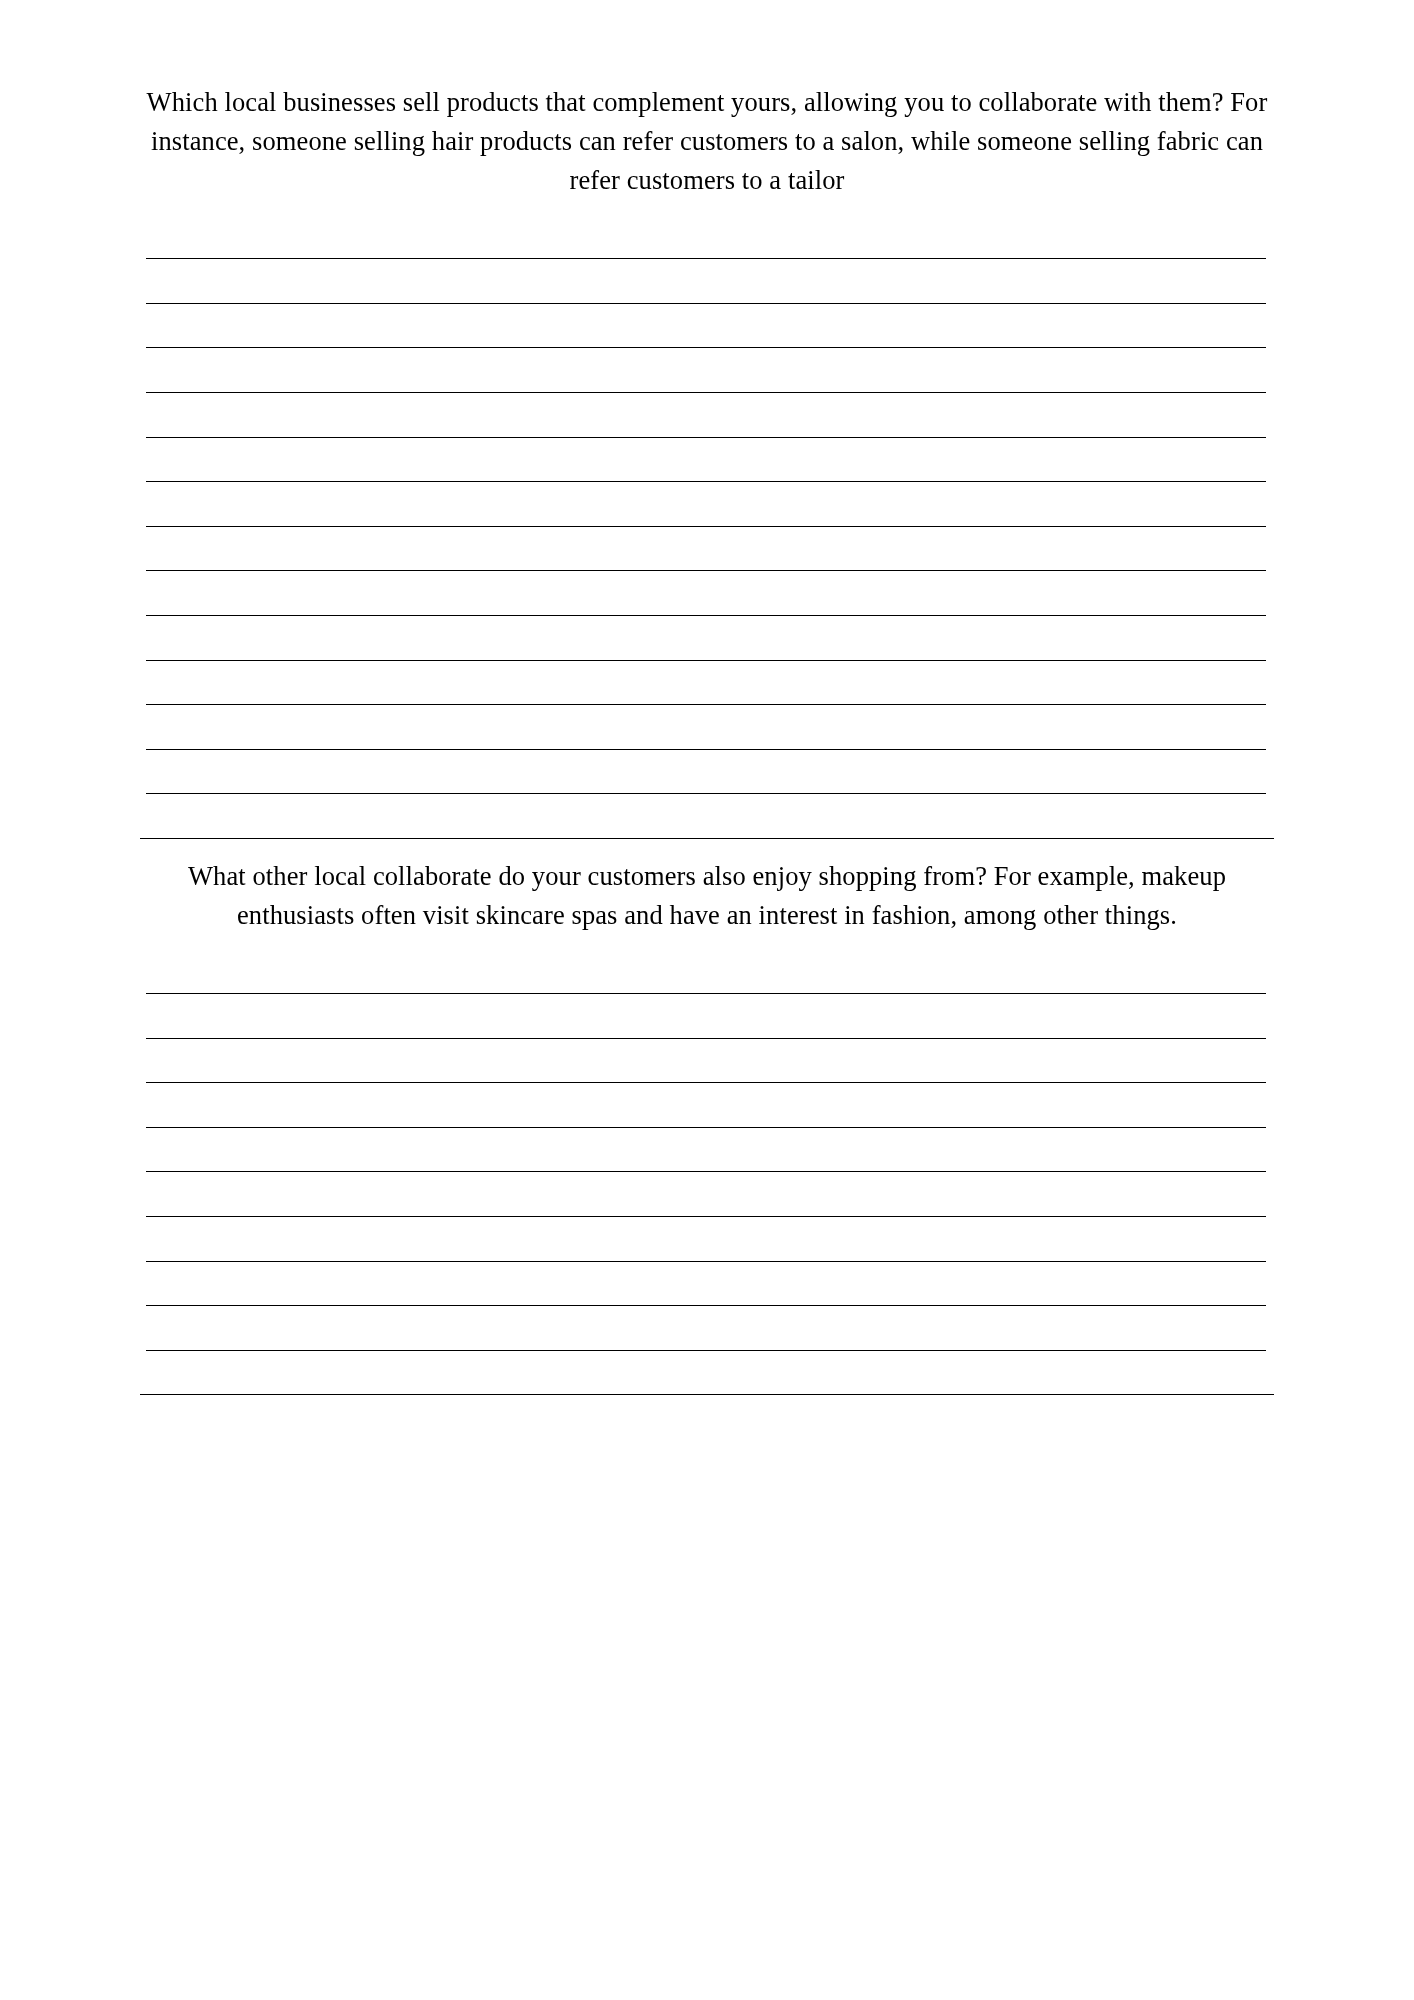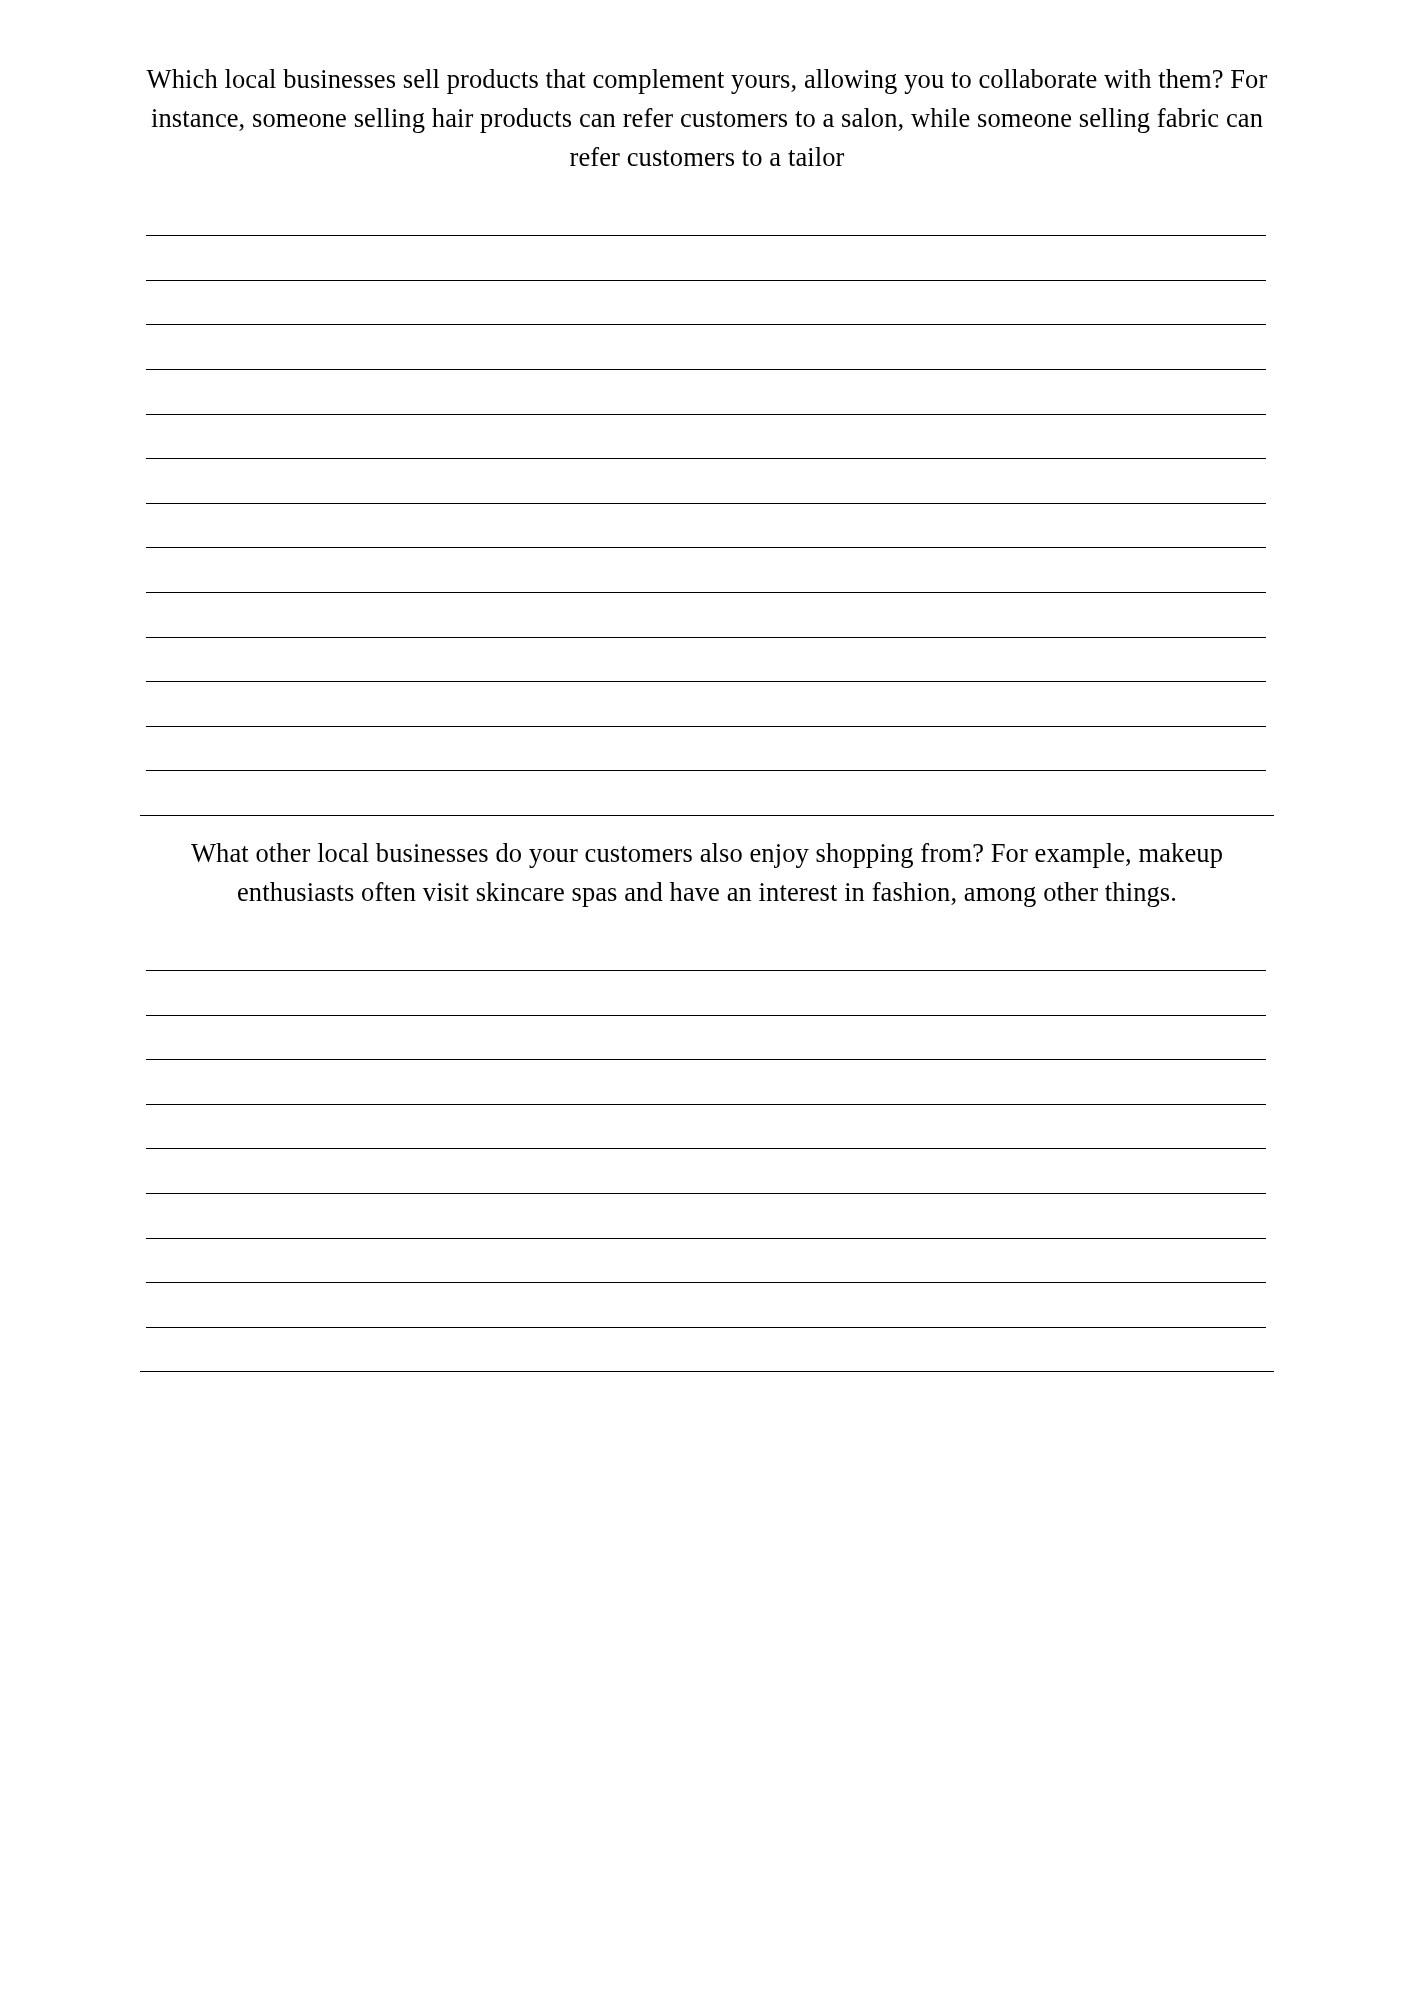--- a/index.html
+++ b/index.html
@@ -12,21 +12,21 @@
     height: 2000px;
     font-family: "Liberation Serif", serif;
     color: #000000;
     position: relative;
     overflow: hidden;
   }
   .page {
     width: 1414px;
     height: 2000px;
     box-sizing: border-box;
-    padding: 60px 140px 0 140px;
+    padding: 83px 140px 0 140px;
     position: relative;
   }
   .section {
     width: 100%;
   }
   .prompt {
     font-size: 26.5px;
     line-height: 1.48;
     text-align: center;
     margin: 0;
@@ -108,21 +108,21 @@
         </div>
       <div class="line-row">
           <span class="rule"></span>
         </div>
     </div>
   </div>
 
   <div class="gap-between"></div>
 
   <div class="section section-two">
-    <p class="prompt">What other local businesses do your customers also enjoy shopping from? For example, makeup enthusiasts often visit skincare spas and have an interest in fashion, among other things.</p>
+    <p class="prompt">What other local collaborate do your customers also enjoy shopping from? For example, makeup enthusiasts often visit skincare spas and have an interest in fashion, among other things.</p>
     <div class="lines">
       <div class="line-row">
           <span class="rule inset"></span>
         </div>
       <div class="line-row">
           <span class="rule inset"></span>
         </div>
       <div class="line-row">
           <span class="rule inset"></span>
         </div>

